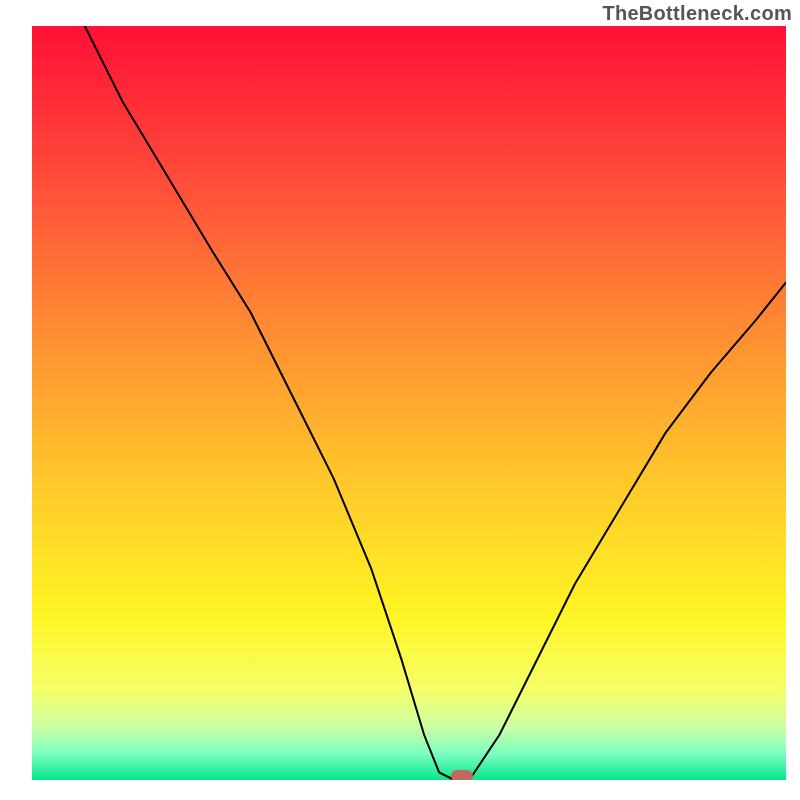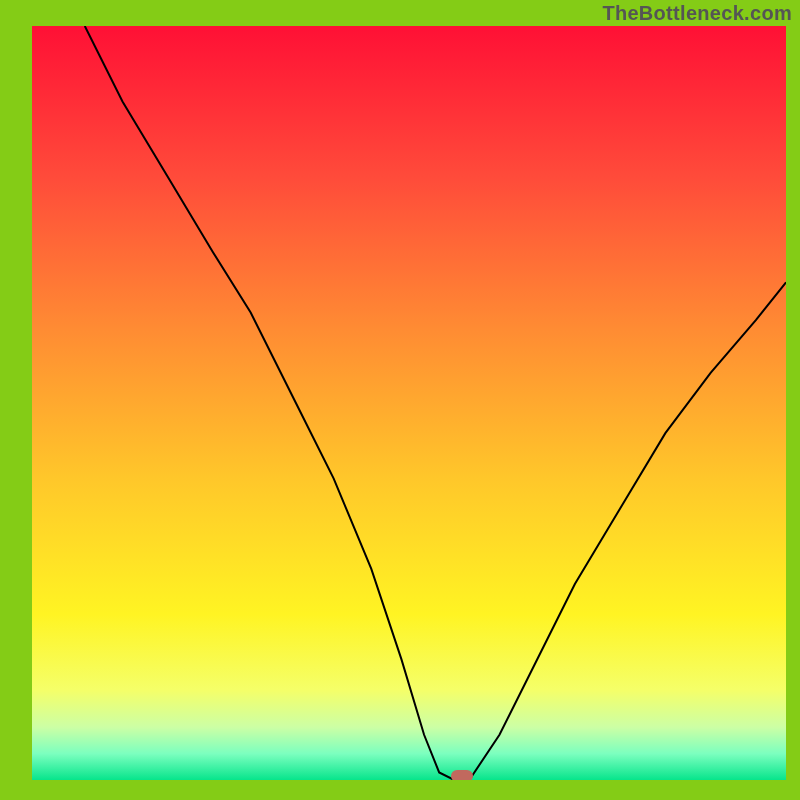--- a/index.html
+++ b/index.html
@@ -8,21 +8,21 @@
     width: 800px;
     height: 800px;
     background: #000;
     font-family: Arial, Helvetica, sans-serif;
     overflow: hidden;
   }
   .frame {
     position: relative;
     width: 800px;
     height: 800px;
-    background: #84cc16;
+    background: #ffffff;
   }
   .watermark {
     position: absolute;
     top: 2px;
     right: 8px;
     color: #555;
     font-size: 20px;
     font-weight: 600;
     letter-spacing: 0.3px;
     z-index: 20;

